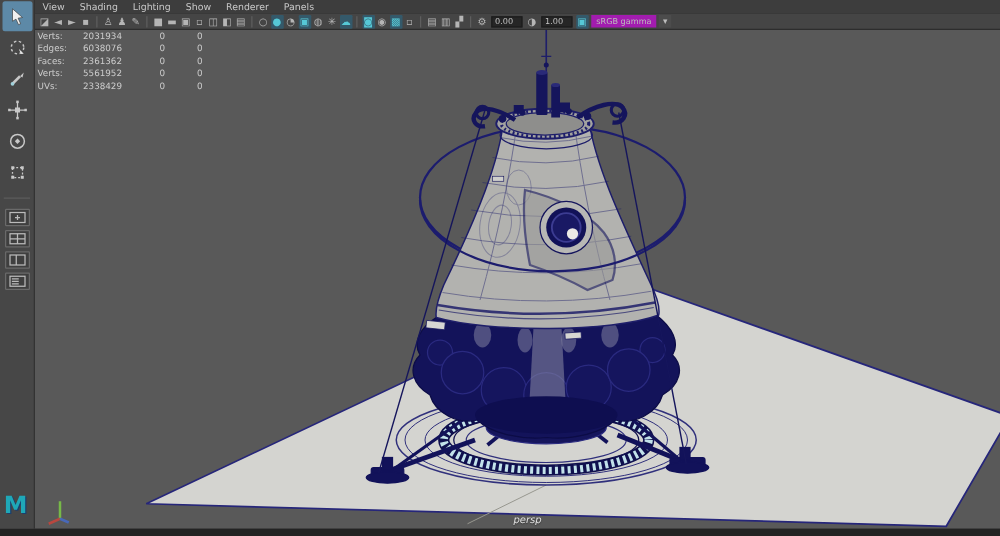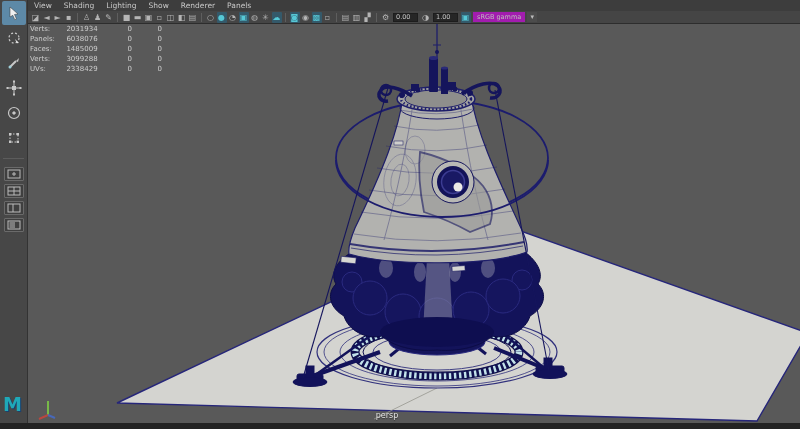--- a/index.html
+++ b/index.html
@@ -47,23 +47,23 @@
   .viewport svg.model { position:absolute; left:0; top:0; }
 
   
   .hud { position:absolute; left:2px; top:0; z-index:3; }
   .hud-row { display:flex; height:10px; align-items:center; }
   .hud-label { width:30px; font-size:7px; color:#cccccc; }
   .hud-v1 { width:44px; font-size:7px; color:#cccccc; text-align:center; }
   .hud-v2 { width:28px; font-size:7px; color:#cccccc; text-align:right; }
   .hud-v3 { width:30px; font-size:7px; color:#cccccc; text-align:right; }
 
-  .persp-label { position:absolute; left:331px; bottom:3px; width:56px;
+  .persp-label { position:absolute; left:366px; bottom:3px; width:56px;
                  text-align:center; font-size:8px; color:#e2e2e2;
-                 text-shadow:0 1px 1px rgba(0,0,0,.45); }
+                 text-shadow:0 1px 1px rgba(0,0,0,.45);font-style:italic; }
   .axis-gizmo { position:absolute; left:8px; bottom:3px; }
 
   
   .bottom-strip { position:absolute; left:0; bottom:0; width:800px; height:6px;
                   background:#232323; }
 </style>
 </head>
 <body>
 
 <div class="stage">
@@ -327,34 +327,34 @@
     </svg>
 
     <div class="hud">
       <div class="hud-row">
         <span class="hud-label">Verts:</span>
         <span class="hud-v1">2031934</span>
         <span class="hud-v2">0</span>
         <span class="hud-v3">0</span>
       </div>
       <div class="hud-row">
-        <span class="hud-label">Panels:</span>
+        <span class="hud-label">Edges:</span>
         <span class="hud-v1">6038076</span>
         <span class="hud-v2">0</span>
         <span class="hud-v3">0</span>
       </div>
       <div class="hud-row">
         <span class="hud-label">Faces:</span>
-        <span class="hud-v1">1485009</span>
+        <span class="hud-v1">2361362</span>
         <span class="hud-v2">0</span>
         <span class="hud-v3">0</span>
       </div>
       <div class="hud-row">
         <span class="hud-label">Verts:</span>
-        <span class="hud-v1">3099288</span>
+        <span class="hud-v1">5561952</span>
         <span class="hud-v2">0</span>
         <span class="hud-v3">0</span>
       </div>
       <div class="hud-row">
         <span class="hud-label">UVs:</span>
         <span class="hud-v1">2338429</span>
         <span class="hud-v2">0</span>
         <span class="hud-v3">0</span>
       </div>
     </div>

